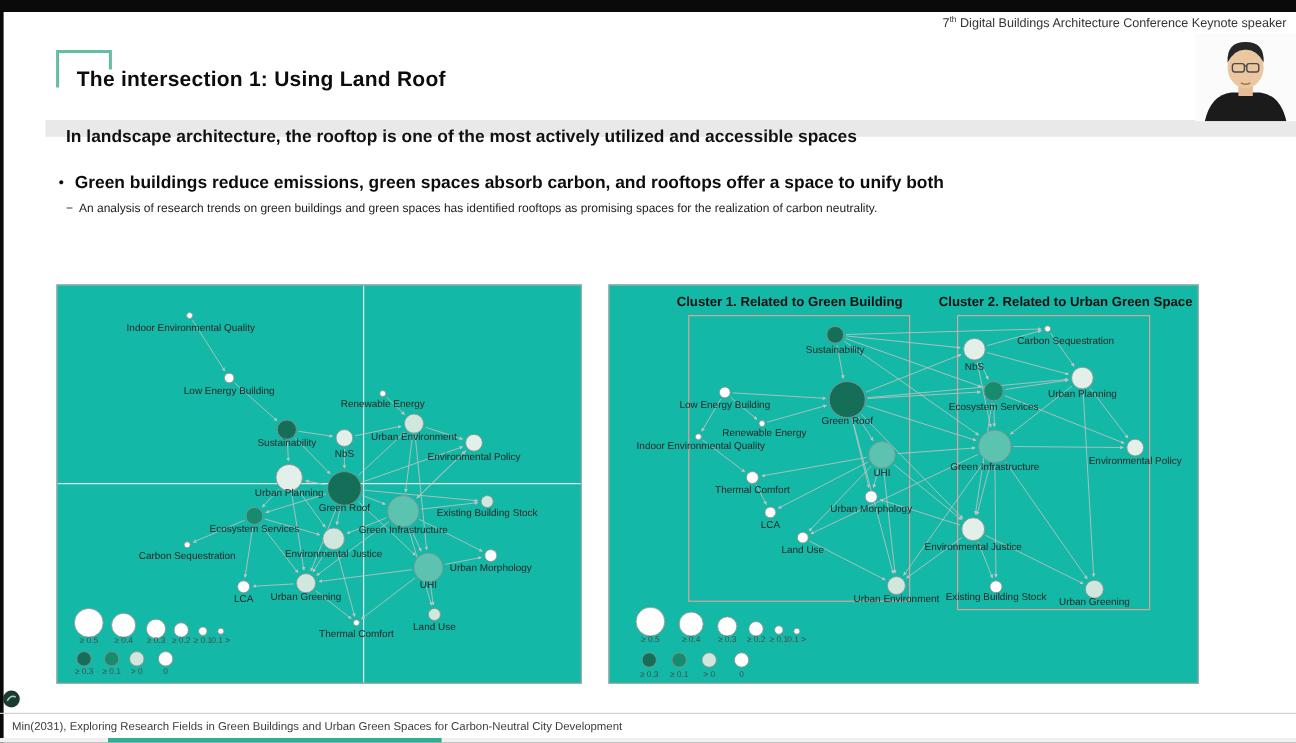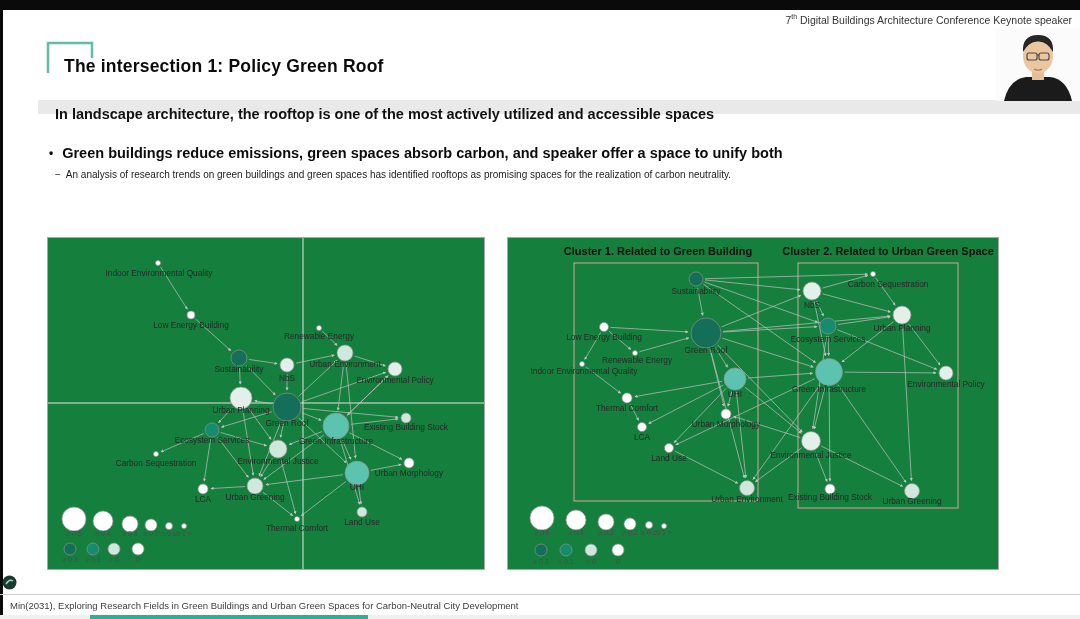--- a/index.html
+++ b/index.html
@@ -10,21 +10,21 @@
   .conf-line{position:absolute;top:13px;right:8px;font-size:10.5px;color:#333;}
   .conf-line sup{font-size:7px;}
   .title-bracket{position:absolute;left:46px;top:40px;}
   .page-title{position:absolute;left:64px;top:56px;font-size:17.5px;font-weight:bold;color:#0c0c0c;letter-spacing:.2px;}
   .banner{position:absolute;left:38px;top:100px;right:0;height:14px;background:#e9e9e9;}
   .banner-text{position:absolute;left:17px;top:0;line-height:29px;font-size:14.5px;font-weight:bold;color:#111;}
   .bullet-row{position:absolute;left:49px;top:145px;font-size:14.5px;font-weight:bold;color:#0c0c0c;}
   .bullet-row .glyph{margin-right:9px;font-size:12px;vertical-align:1px;}
   .subbullet-row{position:absolute;left:55px;top:169px;font-size:10px;color:#1c1c1c;}
   .subbullet-row .glyph{margin-right:5px;}
-  .diagram{position:absolute;top:237px;background:#15803d;border:1px solid #a9a9a9;}
+  .diagram{position:absolute;top:237px;background:#14b8a6;border:1px solid #a9a9a9;}
   #diagram-left{left:47px;width:436px;height:331px;}
   #diagram-right{left:507px;width:490px;height:331px;}
   .diagram svg{display:block;}
   .avatar-box{position:absolute;left:996px;top:28px;width:84px;height:73px;background:#fbfbfb;}
   .footer-divider{position:absolute;left:0;top:594px;width:1080px;border-top:1px solid #cfcfcf;}
   .footer-logo{position:absolute;left:2px;top:575px;width:15px;height:15px;}
   .footer-text{position:absolute;left:10px;top:600px;font-size:9.5px;color:#3c3c3c;}
   .video-progress{position:absolute;left:0;bottom:0;width:1080px;height:4px;background:#f0f0f0;}
   .video-progress .seg{position:absolute;left:90px;width:278px;height:4px;background:#2fae96;}
 </style>
@@ -34,27 +34,27 @@
 <div id="slide">
 
   <div class="letterbox-top"></div>
   <div class="letterbox-left"></div>
 
   <div class="conf-line"><span>7</span><sup>th</sup><span> Digital Buildings Architecture Conference Keynote speaker</span></div>
 
   <svg class="title-bracket" width="48" height="36">
     <polyline points="2,33 2,3 46,3 46,18" fill="none" stroke="#62bda3" stroke-width="2.5"></polyline>
   </svg>
-  <div class="page-title">The intersection 1: Policy Green Roof</div>
+  <div class="page-title">The intersection 1: Using Land Roof</div>
 
   <div class="banner" style="background: rgb(233, 233, 233);">
     <div class="banner-text">In landscape architecture, the rooftop is one of the most actively utilized and accessible spaces</div>
   </div>
 
-  <div class="bullet-row"><span class="glyph">•</span><span>Green buildings reduce emissions, green spaces absorb carbon, and speaker offer a space to unify both</span></div>
+  <div class="bullet-row"><span class="glyph">•</span><span>Green buildings reduce emissions, green spaces absorb carbon, and rooftops offer a space to unify both</span></div>
   <div class="subbullet-row"><span class="glyph">−</span><span>An analysis of research trends on green buildings and green spaces has identified rooftops as promising spaces for the realization of carbon neutrality.</span></div>
 
   <div class="diagram" id="diagram-left">
     <svg width="436" height="331" viewBox="0 0 436 331">
         <defs>
           <marker id="arr0" viewBox="0 0 6 6" refX="5" refY="3" markerWidth="4.5" markerHeight="4.5" orient="auto">
             <path d="M0,0L6,3L0,6Z" fill="#c2c2c2"></path>
           </marker>
         </defs>
         <line x1="255" y1="0" x2="255" y2="331" stroke="#e3e3e3" stroke-width="1"></line>

